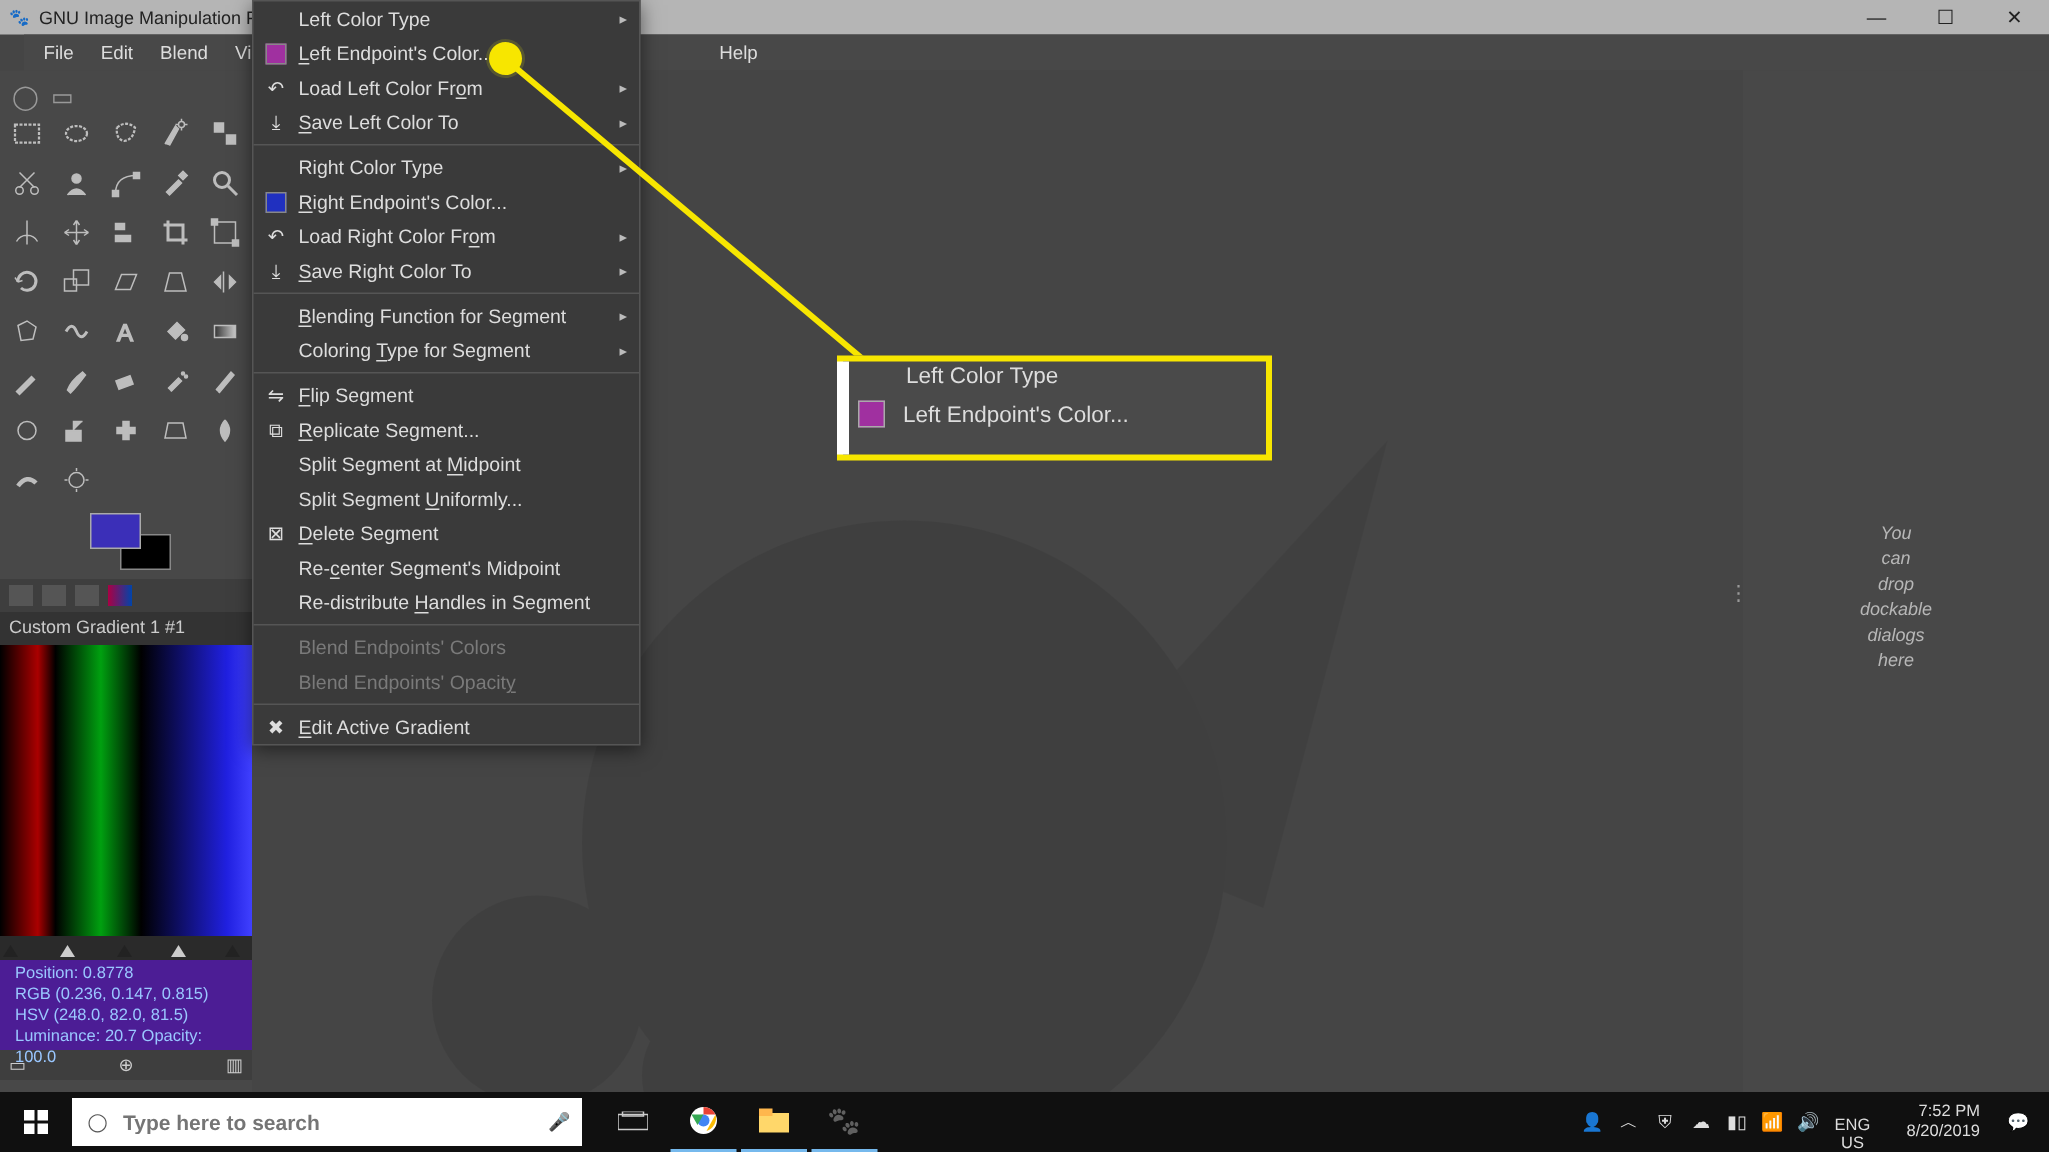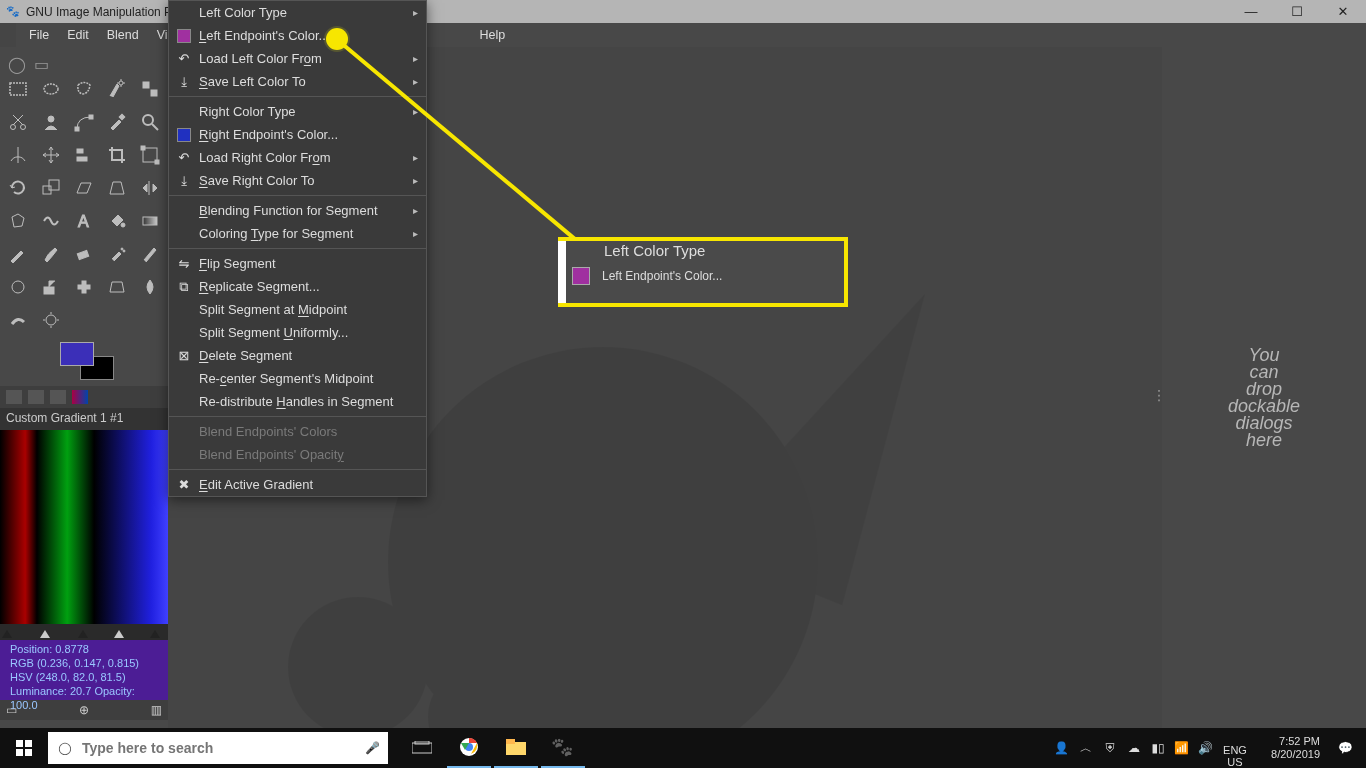--- a/index.html
+++ b/index.html
@@ -35,38 +35,38 @@
   
   .canvas { position: absolute; left: 168px; top: 47px; width: 994px; height: 692px; background: #454545; overflow: hidden; }
   .wilber { position: absolute; left: 20px; top: 180px; width: 900px; height: 520px; opacity: 0.22; }
   .wilber .c1 { position:absolute; width:430px; height:430px; border-radius:50%; background:#2e2e2e; left:200px; top:120px; }
   .wilber .c2 { position:absolute; width:140px; height:140px; border-radius:50%; background:#2e2e2e; left:100px; top:370px; }
   .wilber .c3 { position:absolute; width:100px; height:100px; border-radius:50%; background:#2e2e2e; left:240px; top:440px; }
   .wilber .ear { position:absolute; left:560px; top:40px; width:0; height:0; border-left:120px solid transparent; border-right:40px solid transparent; border-bottom:320px solid #333; transform: rotate(22deg); }
   
   .right-dock { position: absolute; right: 0; top: 47px; width: 204px; height: 692px; background: #484848; }
   .vgrip { position: absolute; left: -10px; top: 340px; color: #999; font-size: 14px; }
-  .drop-hint { position: absolute; top: 300px; left: 0; right: 0; text-align: center; font-style: italic; color: #b7b7b7; font-size: 18px; line-height: 17px; }
+  .drop-hint { position: absolute; top: 300px; left: 0; right: 0; text-align: center; font-style: italic; color: #b7b7b7; font-size: 12px; line-height: 17px; }
   
   .context-menu { position: absolute; left: 168px; top: 0; width: 259px; background: #3a3a3a; border: 1px solid #555; box-shadow: 0 3px 12px rgba(0,0,0,0.5); font-size: 13px; color: #ddd; z-index: 20; }
   .cm-item { display: flex; align-items: center; height: 23px; padding: 0 8px 0 6px; position: relative; }
   .cm-item .ico { width: 18px; height: 16px; display: inline-flex; align-items: center; justify-content: center; margin-right: 6px; }
   .cm-item .lbl { flex: 1; }
   .cm-item .arrow { font-size: 10px; color: #bbb; }
   .cm-item.disabled .lbl { color: #7a7a7a; }
   .cm-item u { text-decoration: underline; text-underline-offset: 2px; }
   .cm-sep { height: 1px; background: #555; margin: 3px 0; }
   .swatch { width: 14px; height: 14px; border: 1px solid #888; }
   .swatch.purple { background: #a030a0; }
   .swatch.blue { background: #2030c0; }
   
   .annot-dot { position: absolute; width: 22px; height: 22px; border-radius: 50%; background: #f7e600; z-index: 30; box-shadow: 0 0 0 2px rgba(255,255,0,0.15); }
   .annot-line { position: absolute; height: 4px; background: #f7e600; transform-origin: left center; z-index: 29; }
   .callout { position: absolute; border: 4px solid #f7e600; background: #4a4a4a; z-index: 30; width: 290px; }
-  .callout .row { display: flex; align-items: center; height: 34px; padding: 0 10px; font-size: 12px; color: #ddd; }
+  .callout .row { display: flex; align-items: center; height: 34px; padding: 0 10px; font-size: 15px; color: #ddd; }
   .callout .row .sw { width: 18px; height: 18px; border: 1px solid #aaa; margin-right: 12px; }
   .callout .row.partial { height: 14px; font-size: 15px; overflow: hidden; padding-top: 0; }
   
   .taskbar { position: absolute; left: 0; bottom: 0; width: 1366px; height: 40px; background: #101010; display: flex; align-items: center; color: #ddd; font-size: 12px; }
   .start { width: 48px; height: 40px; display: flex; align-items: center; justify-content: center; }
   .search { width: 340px; height: 32px; background: #fff; display: flex; align-items: center; margin-right: 6px; }
   .search .cortana { width: 34px; display: flex; justify-content: center; color: #555; }
   .search input { border: none; outline: none; flex: 1; font-size: 14px; color: #666; background: transparent; font-weight: bold; }
   .search .mic { width: 30px; color: #666; text-align: center; }
   .task-icons { display: flex; align-items: center; gap: 3px; margin-left: 6px; }

